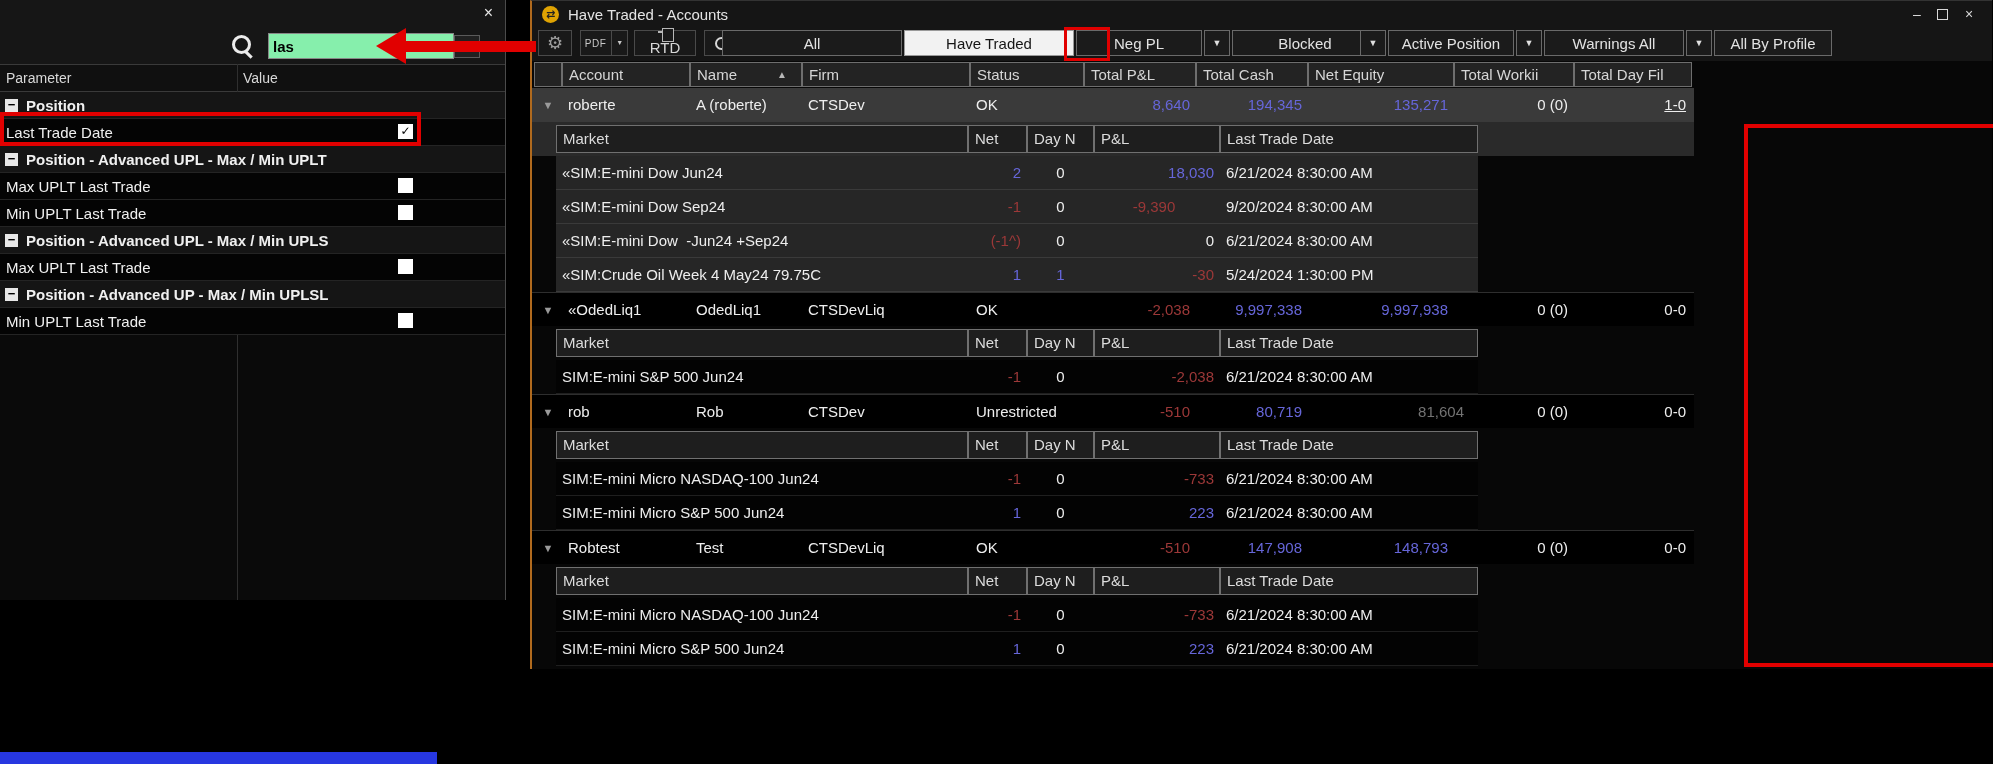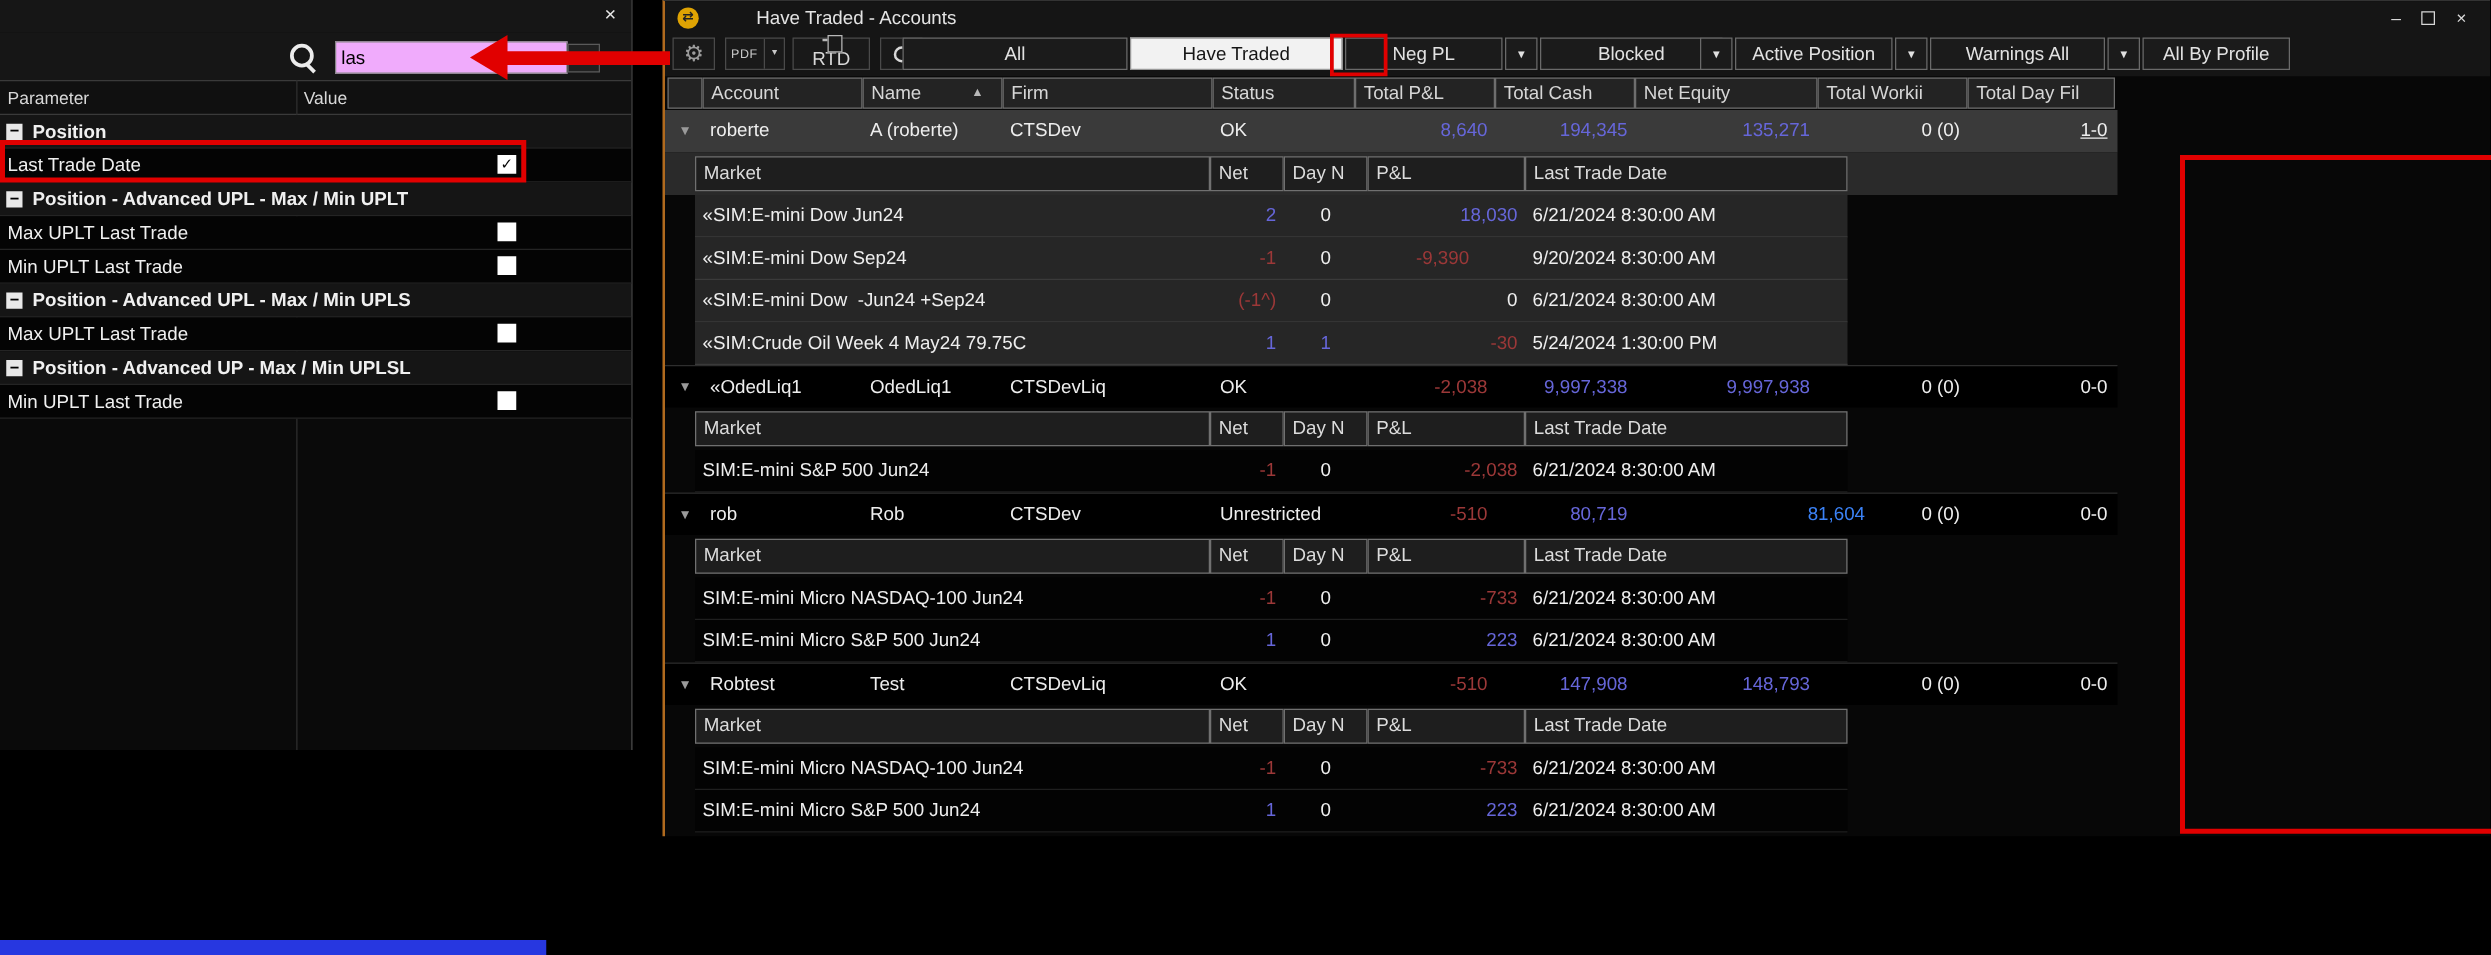--- a/index.html
+++ b/index.html
@@ -9,43 +9,43 @@
     -webkit-font-smoothing:antialiased;
   }
   .abs{position:absolute;}
   
   .left-panel{left:0;top:0;width:505px;height:600px;background:#0a0a0a;border-right:1px solid #4b4b4b;}
   .lp-titlebar{left:0;top:0;width:100%;height:26px;background:#161616;}
   .lp-close{right:8px;top:3px;color:#e8e8e8;font-size:16px;line-height:20px;padding:0 4px;cursor:default;}
   .lp-search-row{left:0;top:26px;width:100%;height:38px;background:#161616;}
   .mag-big{left:232px;top:9px;width:13px;height:13px;border:3px solid #ececec;border-radius:50%;}
   .mag-big::after{content:'';position:absolute;width:3px;height:9px;background:#ececec;left:12px;top:12px;transform:rotate(-45deg);}
-  .lp-search-input{left:268px;top:7px;width:176px;height:24px;background:#f0abfc;color:#000;border:1px solid #888;
-    font-family:"Liberation Sans","DejaVu Sans",sans-serif;font-size:15px;padding:0 4px;outline:none;}
+  .lp-search-input{left:268px;top:7px;width:176px;height:24px;background:#86efac;color:#000;border:1px solid #888;
+    font-family:"Liberation Sans","DejaVu Sans",sans-serif;font-size:15px;padding:0 4px;outline:none;font-weight:bold;}
   .lp-clear{left:454px;top:9px;width:24px;height:21px;background:#202020;border:1px solid #5a5a5a;color:#dcdcdc;
     font-size:13px;text-align:center;line-height:20px;}
   .lp-grid-header{left:0;top:64px;width:505px;height:26px;background:#101010;border-top:1px solid #3a3a3a;border-bottom:1px solid #3a3a3a;color:#d8d8d8;font-size:14px;}
   .lp-col1{left:6px;top:5px;}
   .lp-col2{left:243px;top:5px;}
   .lp-vline{left:237px;top:64px;width:1px;height:536px;background:#2f2f2f;}
   .lp-rows{left:0;top:92px;width:505px;}
   .lp-row{position:relative;height:26px;border-bottom:1px solid #242424;display:flex;align-items:center;color:#f0f0f0;font-size:15px;}
   .lp-group{background:#151515;font-weight:bold;padding-left:5px;}
   .lp-item{background:#040404;padding-left:6px;}
   .grp-toggle{display:inline-block;width:13px;height:13px;background:#e8e8e8;color:#000;font-size:13px;font-weight:bold;
     line-height:12px;text-align:center;margin-right:8px;flex:0 0 auto;}
   .cb{position:absolute;left:398px;top:5px;width:15px;height:15px;background:#fff;color:#000;
     font-size:12px;font-weight:bold;line-height:15px;text-align:center;}
   .blue-strip{left:0;top:752px;width:437px;height:12px;background:#2737e0;}
   
   .right-panel{left:530px;top:0;width:1460px;height:668px;background:#070707;border-left:2px solid #b06a1e;border-top:1px solid #333;}
   .rp-titlebar{left:0;top:0;width:100%;height:27px;background:#151515;}
   .app-icon{left:10px;top:5px;width:17px;height:17px;border-radius:50%;background:#dfa303;color:#222;
     font-size:11px;font-weight:bold;text-align:center;line-height:17px;}
-  .rp-title{left:36px;top:5px;color:#e4e4e4;font-size:15px;margin-left:37px;}
+  .rp-title{left:36px;top:5px;color:#e4e4e4;font-size:15px;}
   .win-btn{top:5px;color:#d8d8d8;font-size:14px;line-height:16px;text-align:center;width:18px;}
   .win-min{right:66px;}
   .win-max-box{right:44px;top:8px;width:9px;height:9px;border:1px solid #d8d8d8;}
   .win-close{right:14px;}
   .rp-toolbar{left:0;top:27px;width:100%;height:33px;background:#151515;}
   .tb-btn{position:absolute;top:2px;height:26px;background:#191919;border:1px solid #4a4a4a;box-sizing:border-box;
     display:flex;align-items:center;justify-content:center;color:#d8d8d8;font-size:15px;}
   .gear-btn{left:6px;width:34px;}
   .gear-glyph{font-size:18px;color:#9c9c9c;line-height:22px;}
   .pdf-btn{left:48px;width:48px;}
@@ -274,21 +274,21 @@
         <div class="cell " style="left: 694px; width: 252px;">6/21/2024 8:30:00 AM</div>
       </div>
       <div class="trow acct-row" style="top: 393px;">
         <div class="cell ctr expander" style="left: 2px; width: 28px;">▼</div>
         <div class="cell " style="left: 36px; width: 122px;">rob</div>
         <div class="cell " style="left: 164px; width: 106px;">Rob</div>
         <div class="cell " style="left: 276px; width: 162px;">CTSDev</div>
         <div class="cell " style="left: 444px; width: 108px;">Unrestricted</div>
         <div class="cell num" style="left: 552px; width: 112px; color: rgb(156, 56, 56);">-510</div>
         <div class="cell num" style="left: 664px; width: 112px; color: rgb(102, 102, 217);">80,719</div>
-        <div class="cell num" style="left: 820px; width: 146px; color: #3b82f6;">81,604</div>
+        <div class="cell num" style="left: 792px; width: 146px; color: #737373;">81,604</div>
         <div class="cell num" style="left: 922px; width: 120px;">0 (0)</div>
         <div class="cell num" style="left: 1042px; width: 118px;">0-0</div>
       </div>
       <div class="trow" style="top: 427px;">
         <div class="subhdr-cell" style="left: 24px; width: 412px;">Market</div>
         <div class="subhdr-cell" style="left: 436px; width: 59px;">Net</div>
         <div class="subhdr-cell" style="left: 495px; width: 67px;">Day N</div>
         <div class="subhdr-cell" style="left: 562px; width: 126px;">P&amp;L</div>
         <div class="subhdr-cell" style="left: 688px; width: 258px;">Last Trade Date</div>
       </div>

